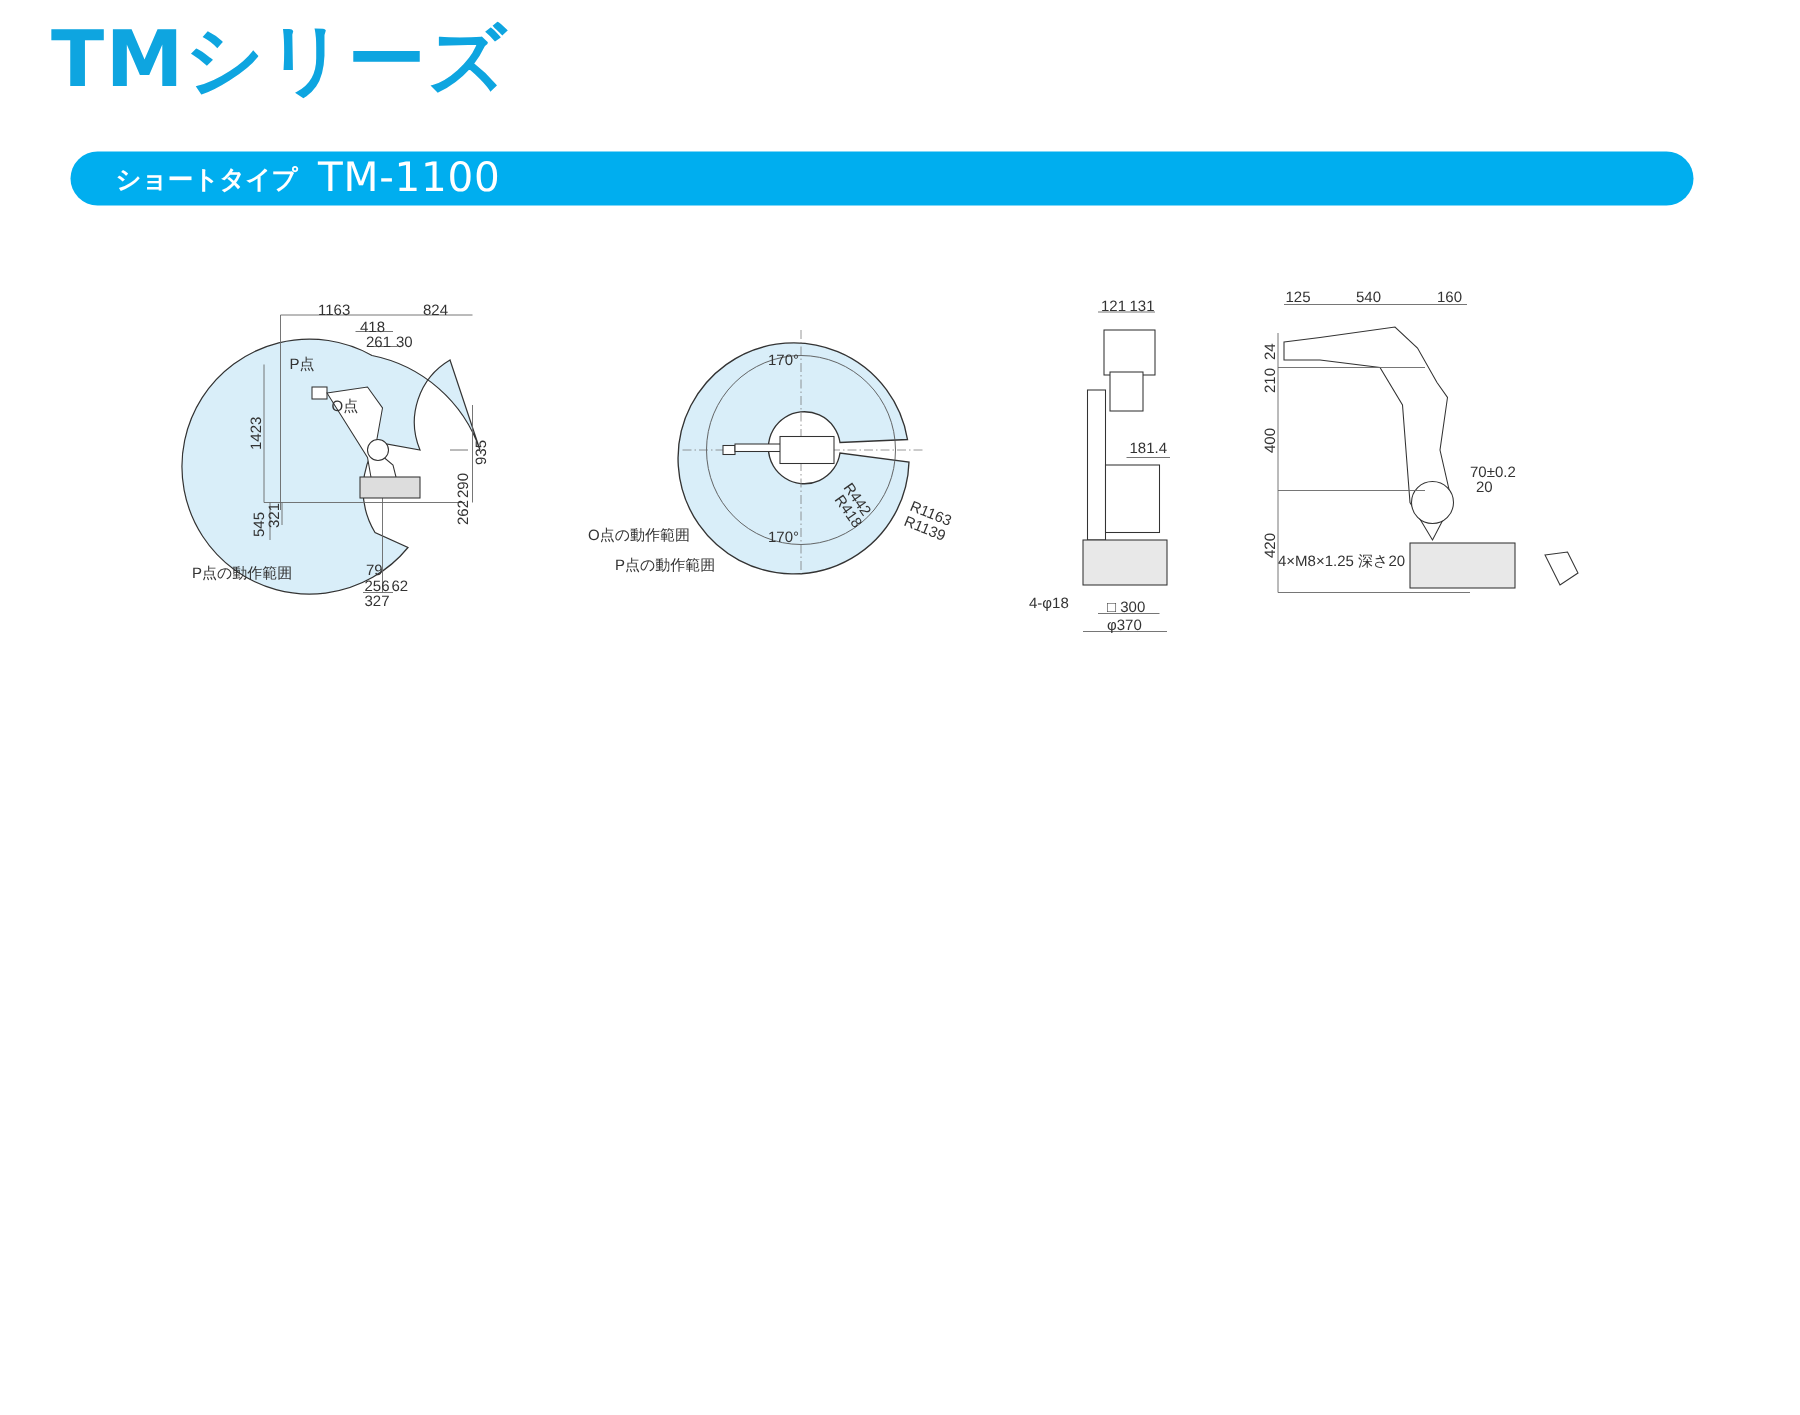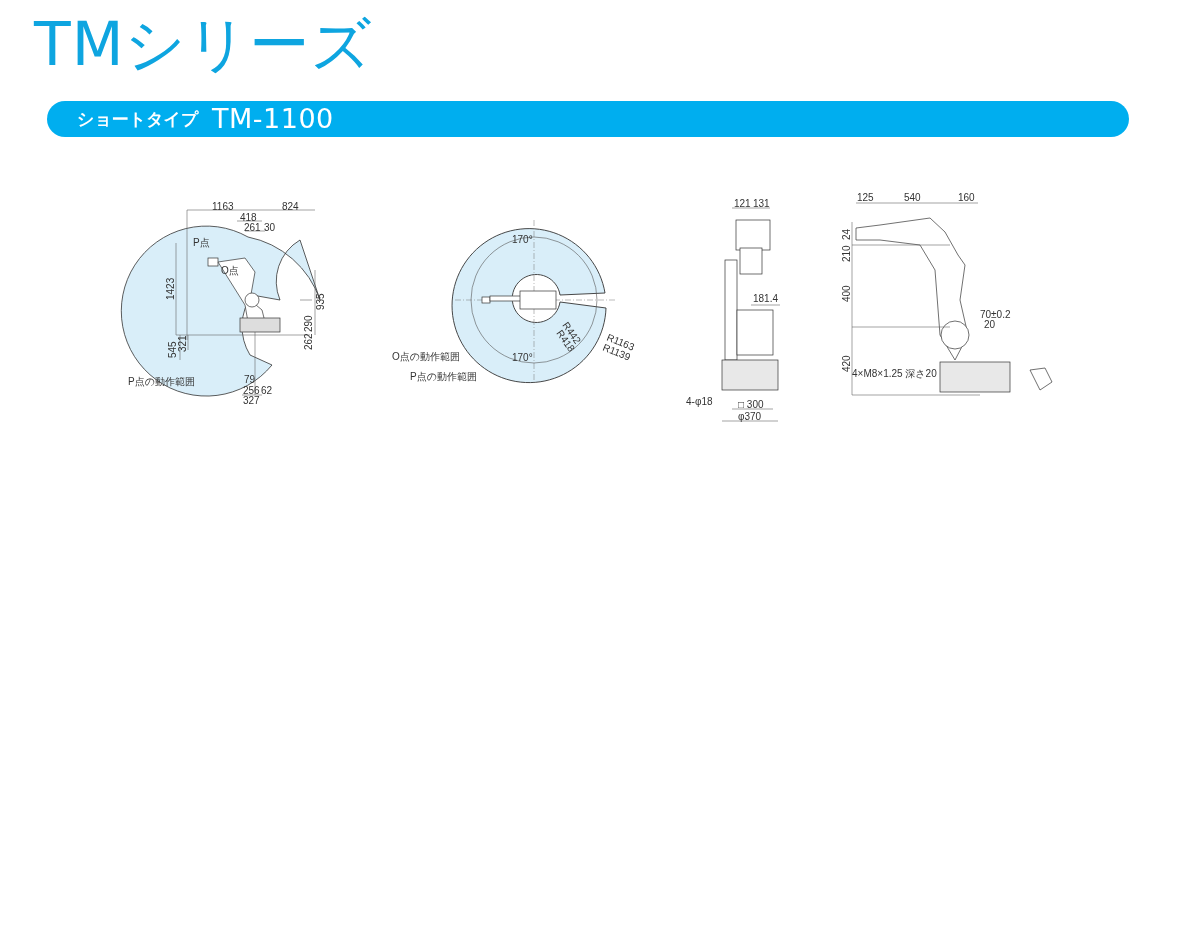--- a/index.html
+++ b/index.html
@@ -1,17 +1,17 @@
 <!DOCTYPE html>
 <html><head>
 <meta charset="utf-8">
 <style>
   html, body { margin:0; padding:0; background:#ffffff; }
   body { width:1200px; height:943px; position:relative; overflow:hidden; font-family:"DejaVu Sans", sans-serif; }
-  .page-title { position:absolute; left:34px; top:14px; font-family:"DejaVu Sans", sans-serif; font-weight:normal; font-size:60px; color:#0ea5e0; letter-spacing:1px; line-height:1; }
+  .page-title { position:absolute; left:34px; top:14px; font-family:"DejaVu Sans", sans-serif; font-weight:bold; font-size:52px; color:#0ea5e0; letter-spacing:1px; line-height:1; }
   .banner { position:absolute; left:47px; top:101px; width:1082px; height:36px; background:#00aeef; border-radius:18px; }
   .banner-sub { position:absolute; left:30px; top:7px; color:#fff; font-weight:bold; font-size:17px; }
   .banner-model { position:absolute; left:165px; top:2px; color:#fff; font-weight:normal; font-size:27px; letter-spacing:0.5px; }
   .drawing { position:absolute; }
   svg text { font-family:"Liberation Sans", sans-serif; fill:#333; }
 </style>
 </head>
 <body>
 
 <div class="page-title">TMシリーズ</div>

